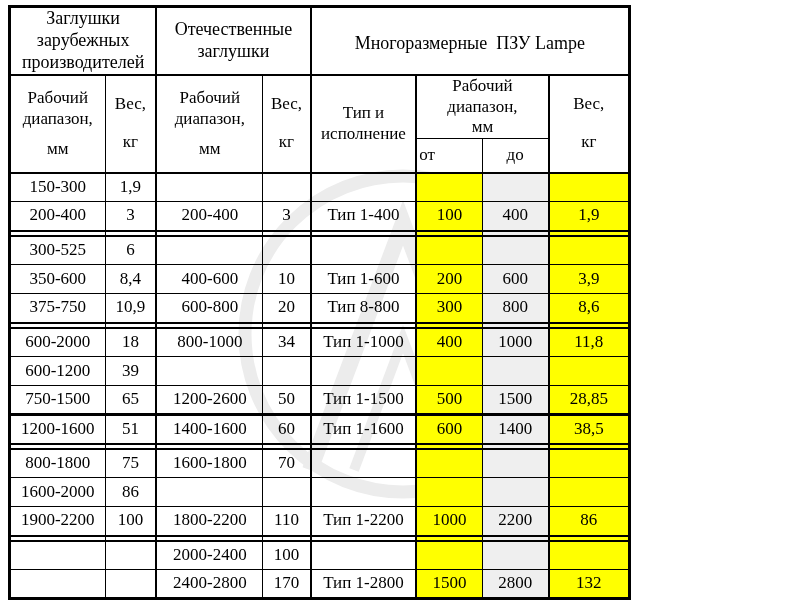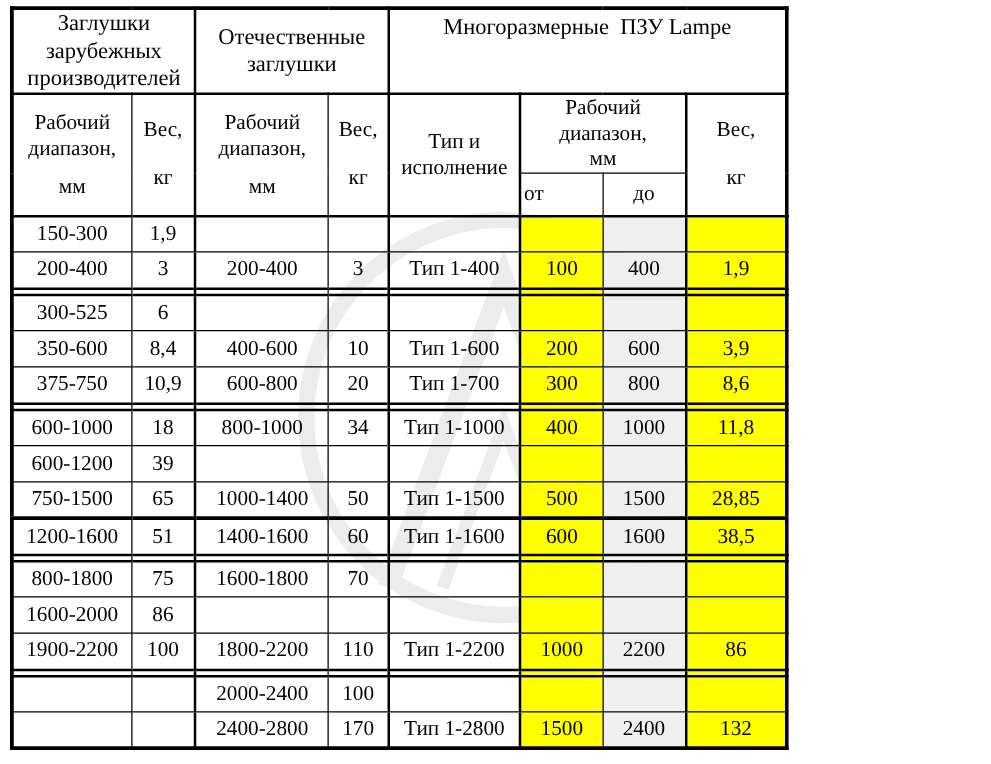--- a/index.html
+++ b/index.html
@@ -26,21 +26,21 @@
     box-sizing:border-box;padding:0 2px;text-align:center;vertical-align:middle;
     font-weight:normal;font-size:17px;line-height:1.22;overflow:hidden;
   }
   
   .nb{border-right:1px solid #000;}   
   .gb{border-right:2px solid #000;}   
 
   
   tr.grp{height:68px;}
   tr.grp th{border-bottom:2px solid #000;font-size:18px;}
-  th.topalign{vertical-align:top;padding-top:3px;white-space:pre-wrap;}
+  th.topalign{vertical-align:top;padding-top:25px;white-space:pre-wrap;}
   tr.sub1{height:42px;}
   tr.sub2{height:34px;}
   th.hb{border-bottom:2px solid #000;}
   th.rspan{border-bottom:1px solid #000;}
   tr.sub2 th{border-bottom:2px solid #000;}
   .unit{display:block;margin-top:9px;}
   .unit-w{display:block;margin-top:17px;}
   .unit-tight{display:block;margin-top:0;}
   th.from-cell{text-align:left;vertical-align:middle;}
 
@@ -165,37 +165,37 @@
           <td class="gb">Тип 1-600</td>
           <td class="nb yl">200</td>
           <td class="gb gr">600</td>
           <td class="yl">3,9</td>
         </tr>
         <tr class="data">
           <td class="nb">375-750</td>
           <td class="gb">10,9</td>
           <td class="nb">600-800</td>
           <td class="gb">20</td>
-          <td class="gb">Тип 1-700</td>
+          <td class="gb">Тип 8-800</td>
           <td class="nb yl">300</td>
           <td class="gb gr">800</td>
           <td class="yl">8,6</td>
         </tr>
         <tr class="sep">
           <td class="nb"></td>
           <td class="gb"></td>
           <td class="nb"></td>
           <td class="gb"></td>
           <td class="gb"></td>
           <td class="nb yl"></td>
           <td class="gb gr"></td>
           <td class="yl"></td>
         </tr>
         <tr class="data">
-          <td class="nb">600-1000</td>
+          <td class="nb">600-2000</td>
           <td class="gb">18</td>
           <td class="nb">800-1000</td>
           <td class="gb">34</td>
           <td class="gb">Тип 1-1000</td>
           <td class="nb yl">400</td>
           <td class="gb gr">1000</td>
           <td class="yl">11,8</td>
         </tr>
         <tr class="data">
           <td class="nb">600-1200</td>
@@ -203,35 +203,35 @@
           <td class="nb"></td>
           <td class="gb"></td>
           <td class="gb"></td>
           <td class="nb yl"></td>
           <td class="gb gr"></td>
           <td class="yl"></td>
         </tr>
         <tr class="data">
           <td class="nb">750-1500</td>
           <td class="gb">65</td>
-          <td class="nb">1000-1400</td>
+          <td class="nb">1200-2600</td>
           <td class="gb">50</td>
           <td class="gb">Тип 1-1500</td>
           <td class="nb yl">500</td>
           <td class="gb gr">1500</td>
           <td class="yl">28,85</td>
         </tr>
         <tr class="data thick">
           <td class="nb">1200-1600</td>
           <td class="gb">51</td>
           <td class="nb">1400-1600</td>
           <td class="gb">60</td>
           <td class="gb">Тип 1-1600</td>
           <td class="nb yl">600</td>
-          <td class="gb gr">1600</td>
+          <td class="gb gr">1400</td>
           <td class="yl">38,5</td>
         </tr>
         <tr class="sep">
           <td class="nb"></td>
           <td class="gb"></td>
           <td class="nb"></td>
           <td class="gb"></td>
           <td class="gb"></td>
           <td class="nb yl"></td>
           <td class="gb gr"></td>
@@ -287,19 +287,19 @@
           <td class="gb gr"></td>
           <td class="yl"></td>
         </tr>
         <tr class="data">
           <td class="nb"></td>
           <td class="gb"></td>
           <td class="nb">2400-2800</td>
           <td class="gb">170</td>
           <td class="gb">Тип 1-2800</td>
           <td class="nb yl">1500</td>
-          <td class="gb gr">2400</td>
+          <td class="gb gr">2800</td>
           <td class="yl">132</td>
         </tr>
       </tbody>
   </table>
 
 </div>
 
 </body></html>

